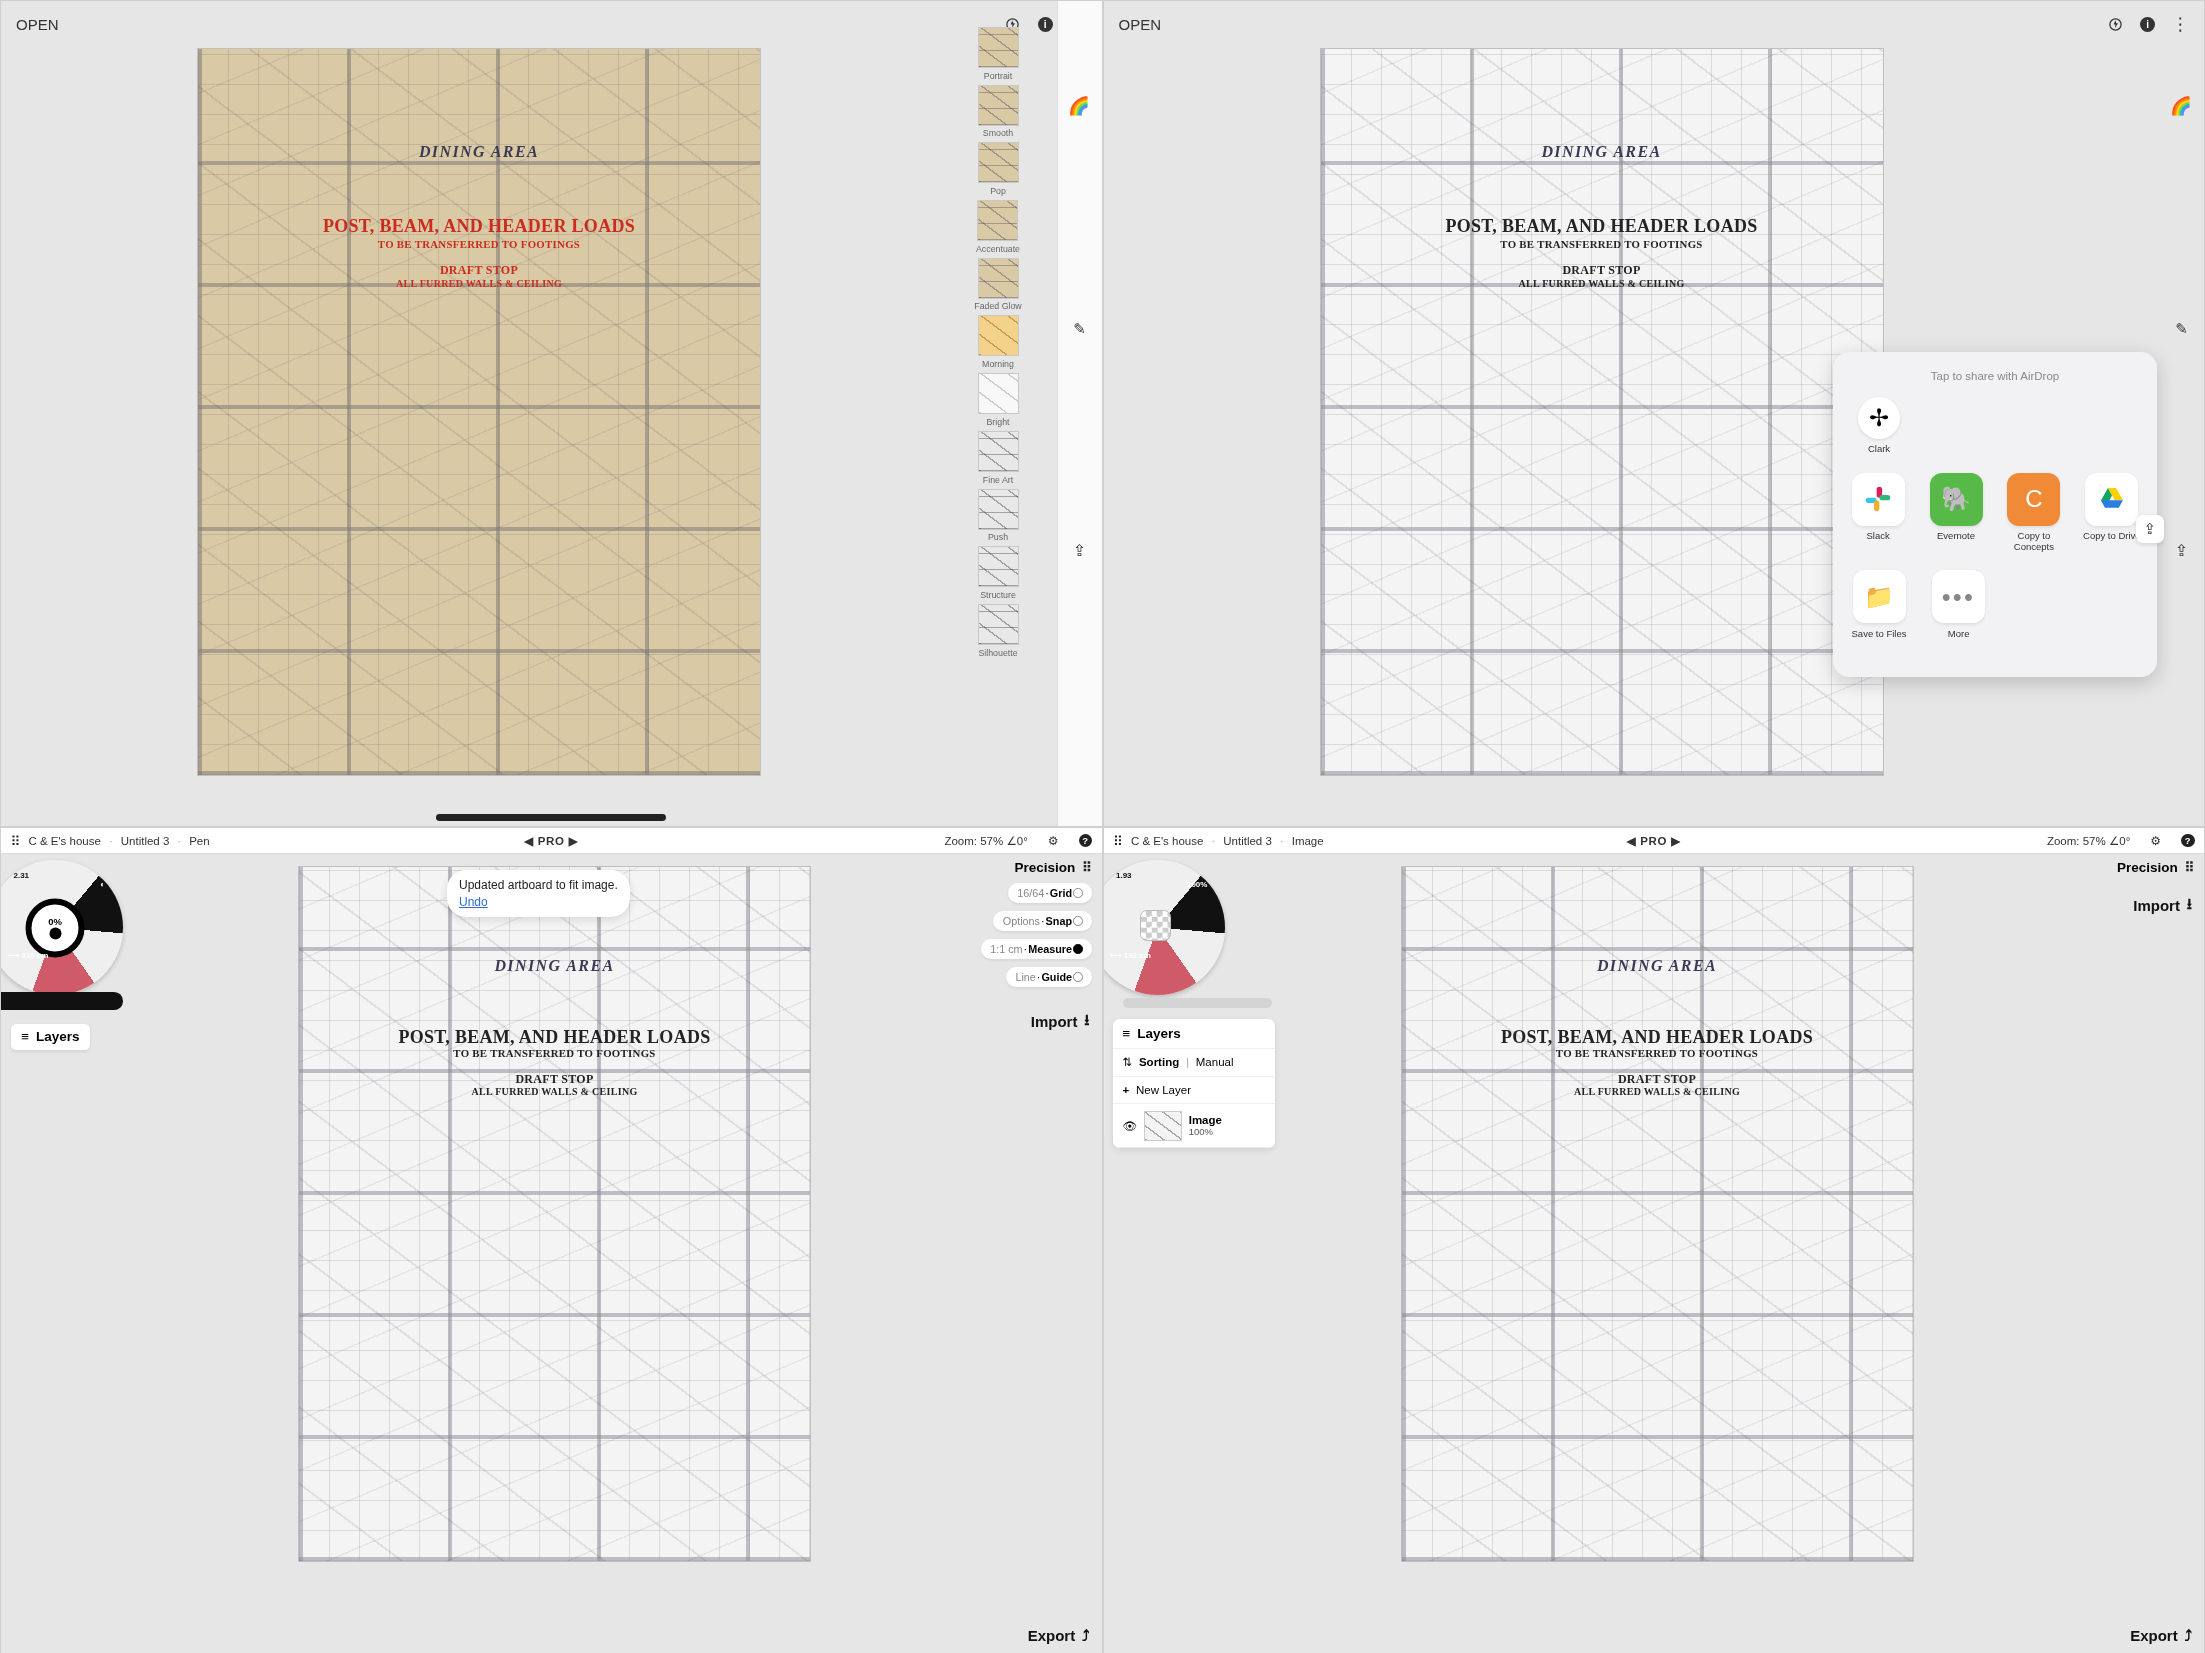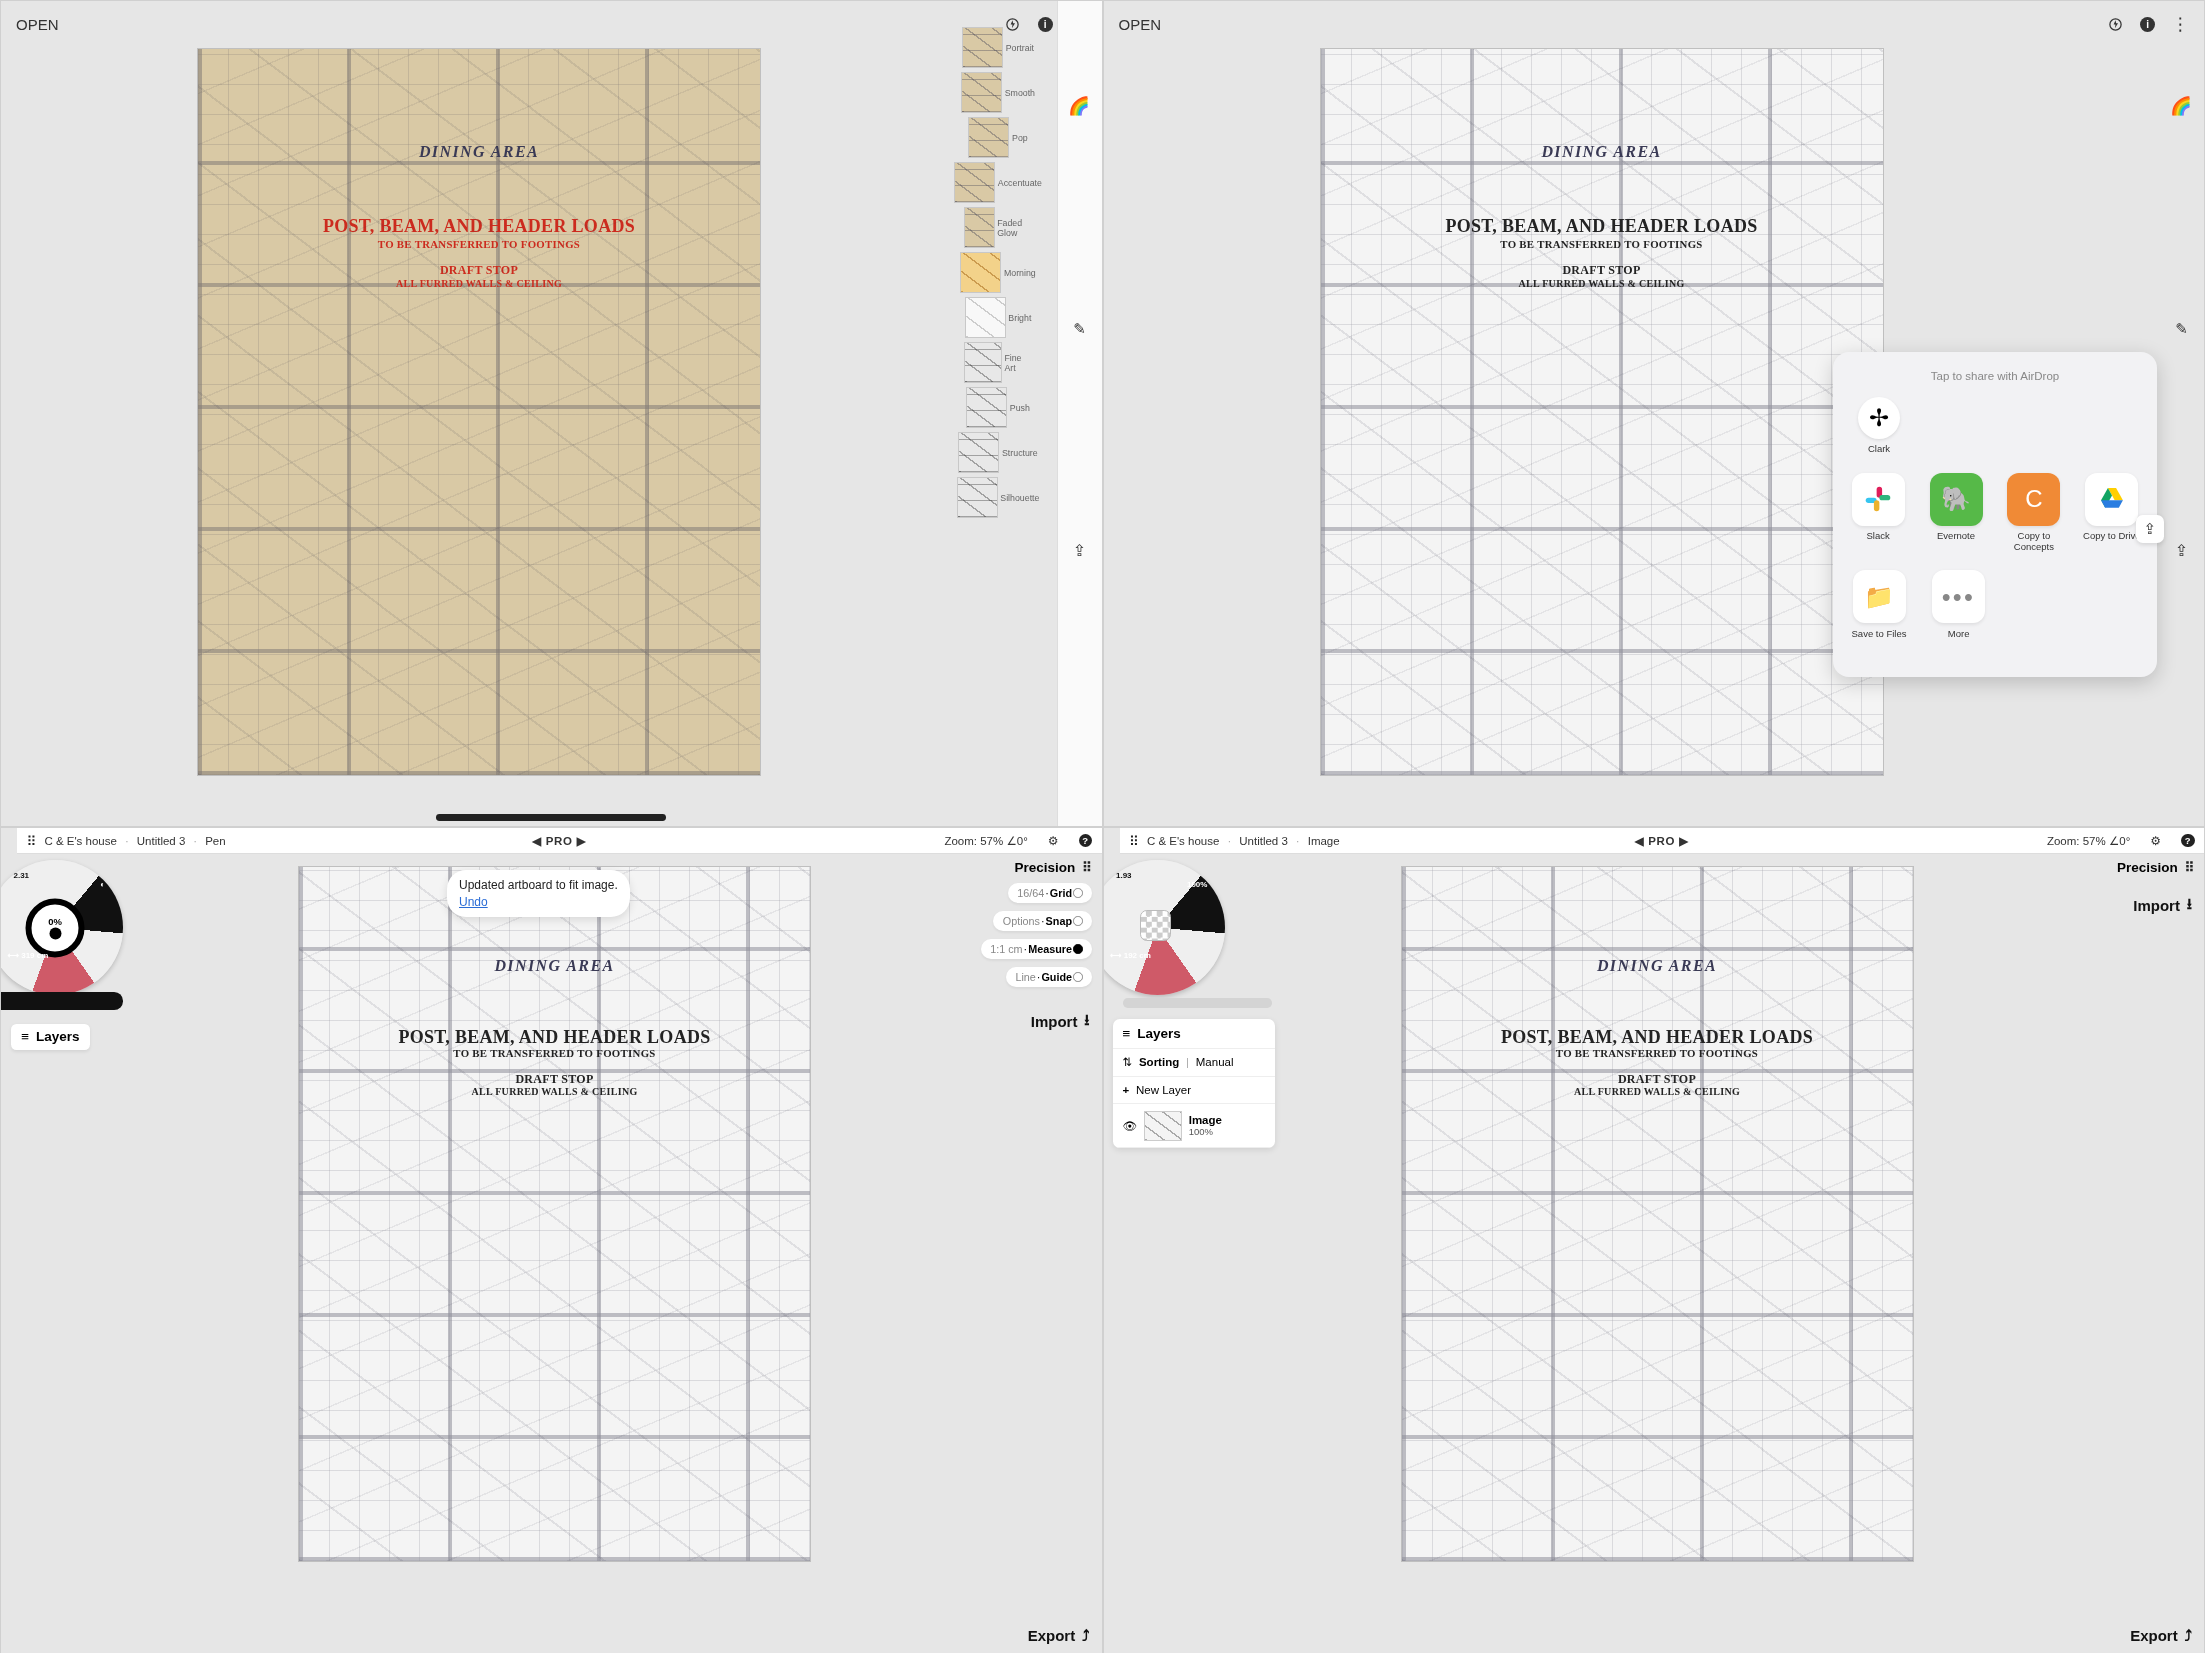--- a/index.html
+++ b/index.html
@@ -74,21 +74,21 @@
   .topbar .right { display:flex; gap:15px; align-items:center; }
   .icn { width:17.6px; height:17.6px; display:inline-flex; align-items:center; justify-content:center; }
   .circle-i { width:15px;height:15px;border-radius:50%;background:#333;color:#fff;font-size:10px;font-weight:700;display:flex;align-items:center;justify-content:center;}
   .dots-v::before { content:"⋮"; font-size:17.6px; color:#333; }
 
   
   .filter-strip {
     position:absolute; top:26px; right:69px; width:69px;
     display:flex; flex-direction:column; gap:4px; align-items:center;
   }
-  .filter-item { display:flex; align-items:center; gap:2.7px; }
+  .filter-item { display:flex; flex-direction:column; align-items:center; gap:2.7px; }
   .filter-thumb {
     width:41px; height:41px; border:0.7px solid #c8c8c8;
     background:
       repeating-linear-gradient(37deg, rgba(60,60,80,.35) 0 1.4px, transparent 1.4px 16px),
       repeating-linear-gradient(0deg, rgba(60,60,80,.35) 0 1.4px, transparent 1.4px 16px),
       #d9c9a5;
   }
   .filter-thumb.gray { background:
       repeating-linear-gradient(37deg, rgba(30,30,30,.35) 0 1.4px, transparent 1.4px 16px),
       repeating-linear-gradient(0deg, rgba(30,30,30,.35) 0 1.4px, transparent 1.4px 16px),
@@ -127,21 +127,21 @@
   .tile-slack { background:linear-gradient(#fff,#fff); }
   .tile-evernote { background:#56b948; color:#fff;}
   .tile-concepts { background:#f08a36; color:#fff;}
   .tile-drive { background:#fff; }
   .tile-files { background:#fff; color:#555;}
   .tile-more { background:#fff; color:#888; letter-spacing:2.7px; font-weight:900;}
   .sheet-notch { position:absolute; right:-6.8px; top:50%; width:28px;height:28px;border-radius:6.8px;background:#fff;box-shadow:0 1.4px 4px rgba(0,0,0,.12); display:flex;align-items:center;justify-content:center; font-size:15px; color:#333;}
 
   
   .cpt-head {
-    position:absolute; top:0; left:16px; right:0; height:26px;
+    position:absolute; top:0; left:0; right:0; height:26px;
     background:#fff; border-bottom:0.7px solid #ddd;
     display:flex; align-items:center; justify-content:space-between;
     padding:0 9.5px; font-size:11.5px; color:#333;
   }
   .crumbs { display:flex; gap:8px; align-items:center; }
   .crumb-sep { color:#aaa; }
   .cpt-head .mid { position:absolute; left:50%; transform:translateX(-50%); display:flex; gap:4px; align-items:center; font-weight:600; letter-spacing:0.7px;}
   .cpt-head .rgt { display:flex; gap:20px; align-items:center; }
   .gear::before { content:"⚙"; font-size:12px;}
   .qmark { width:13.5px;height:13.5px;border-radius:50%;background:#222;color:#fff;display:flex;align-items:center;justify-content:center;font-size:9.5px;font-weight:700;}

